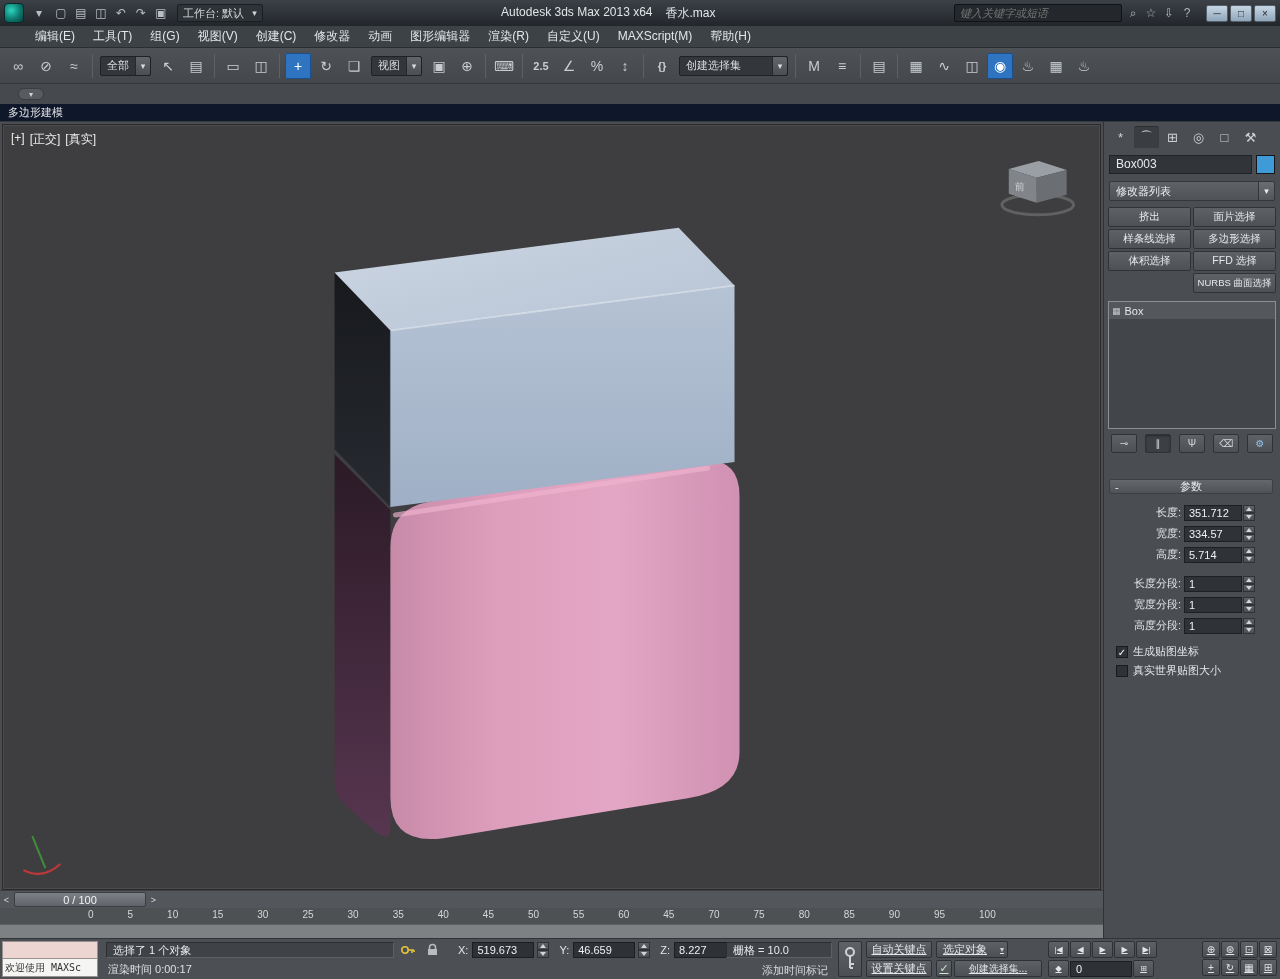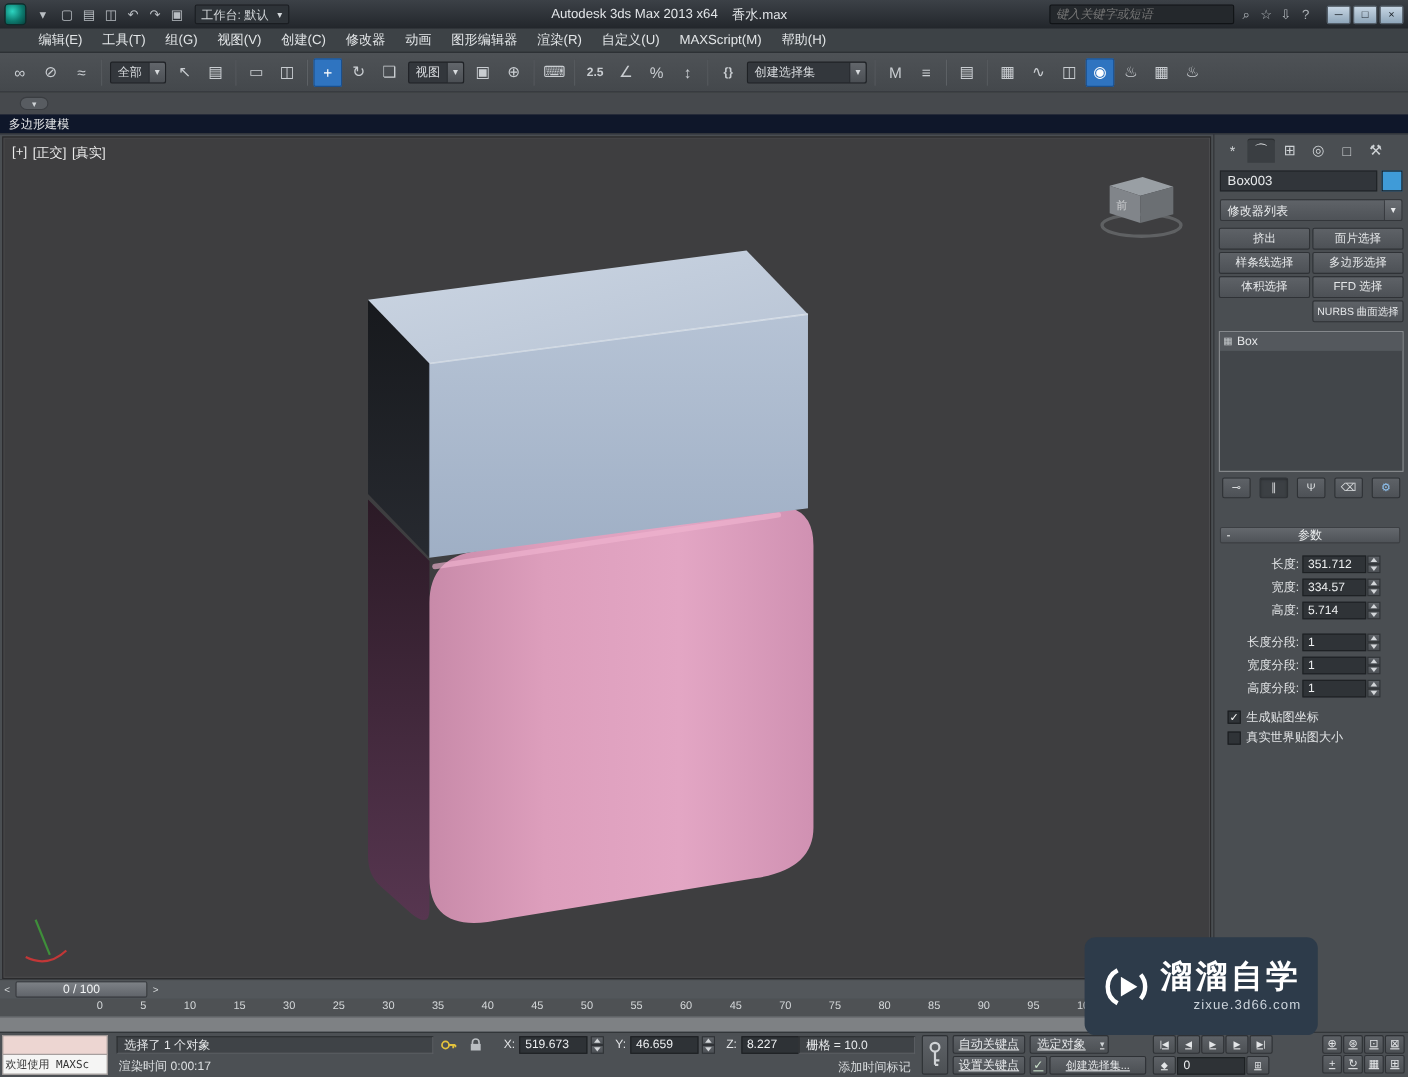--- a/index.html
+++ b/index.html
@@ -79,21 +79,21 @@
 .spin i.up::after{content:"";border-left:3px solid transparent;border-right:3px solid transparent;border-bottom:4px solid #d3d6d9;}
 .spin i.dn::after{content:"";border-left:3px solid transparent;border-right:3px solid transparent;border-top:4px solid #d3d6d9;}
 .params-gap{height:8px;}
 .cbrow{display:flex;align-items:center;gap:5px;height:19px;padding-left:12px;}
 .cb{width:12px;height:12px;background:#2f3337;border:1px solid #191c1f;color:#fff;font-size:10px;line-height:11px;text-align:center;flex:none;}
 .cblabel{font-size:11px;color:#e2e4e6;}
 
 
 .tslider{position:absolute;left:0;top:890px;width:1103px;height:18px;background:#53575b;border-top:1px solid #3b3e42;display:flex;align-items:center;}
 .ts-arrow{width:13px;height:16px;color:#d6d9db;font-size:9px;display:flex;align-items:center;justify-content:center;}
-.ts-handle{width:120px;height:15px;margin:0 1px;background:linear-gradient(#7d8186,#60646a);border:1px solid #3a3d41;border-radius:2px;color:#f2f4f5;font-size:11px;display:flex;align-items:center;justify-content:center;}
+.ts-handle{width:132px;height:15px;margin:0 1px;background:linear-gradient(#7d8186,#60646a);border:1px solid #3a3d41;border-radius:2px;color:#f2f4f5;font-size:11px;display:flex;align-items:center;justify-content:center;}
 .ruler{position:absolute;left:0;top:908px;width:1103px;height:16px;background:#4e5154;}
 .ruler-ticks{position:absolute;left:88px;width:908px;top:1px;display:flex;justify-content:space-between;}
 .tick{font-size:10px;color:#d4d7d9;}
 .scrub{position:absolute;left:0;top:924px;width:1103px;height:14px;background:#7e8184;border-top:1px solid #5c5f62;}
 
 
 .statusbar{position:absolute;left:0;top:938px;width:1280px;height:41px;background:#4c5054;border-top:1px solid #303337;z-index:8;}
 .statusbar .abs{position:absolute;}
 .listener{left:2px;top:2px;width:96px;}
 .listener .pinkrow{height:18px;background:#edd6d2;border:1px solid #97918f;}
@@ -519,25 +519,14 @@
         </div>
       <div class="navrow">
           <span class="btn nbtn">+</span>
           <span class="btn nbtn">↻</span>
           <span class="btn nbtn">▦</span>
           <span class="btn nbtn">⊞</span>
         </div>
     </div>
   </div>
 
-  <div class="watermark">
-    <svg width="44" height="44" viewBox="0 0 44 44">
-      <path d="M15 7 A 17 17 0 0 0 15 37" stroke="#fff" stroke-width="4" fill="none"></path>
-      <polygon points="18,13 33,22 18,31" fill="#fff"></polygon>
-      <path d="M36 11 A 17 17 0 0 1 36 33" stroke="#fff" stroke-width="4" fill="none"></path>
-    </svg>
-    <div class="wm-text">
-      <span class="wm-title">溜溜自学</span>
-      <span class="wm-url">zixue.3d66.com</span>
-    </div>
-  </div>
 
 </div>
 
 </body></html>

